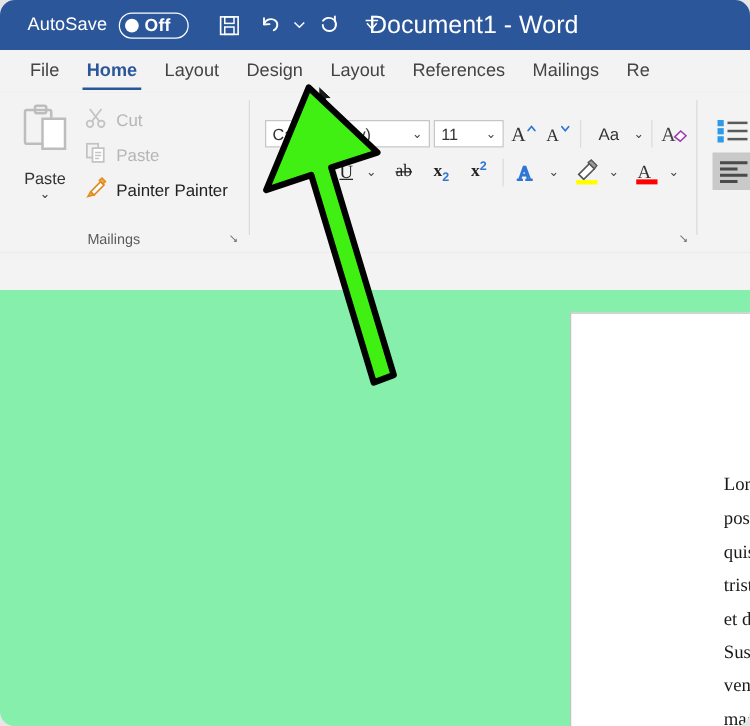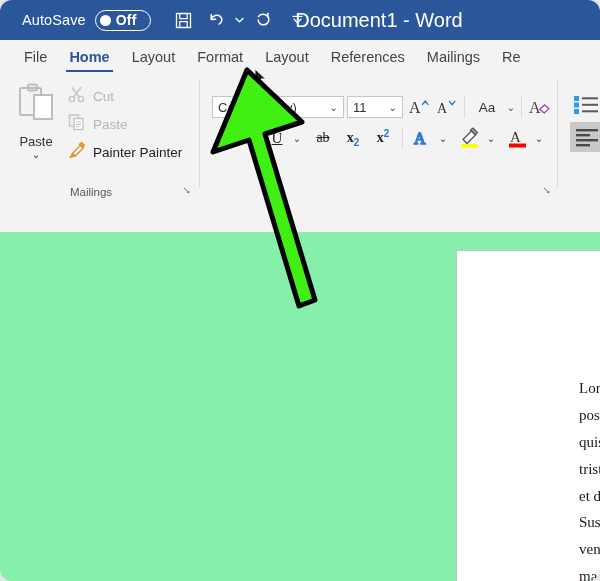--- a/index.html
+++ b/index.html
@@ -199,21 +199,21 @@
       </div>
     </div>
 
     <div class="doctitle">Document1  -  Word</div>
   </div>
 
   <div class="tabstrip">
     <div class="tab">File</div>
     <div class="tab active">Home</div>
     <div class="tab">Layout</div>
-    <div class="tab">Format</div>
+    <div class="tab">Design</div>
     <div class="tab">Layout</div>
     <div class="tab">References</div>
     <div class="tab">Mailings</div>
     <div class="tab">Re</div>
   </div>
 
   <div class="ribbon">
 
     <div class="group g-clip">
 

